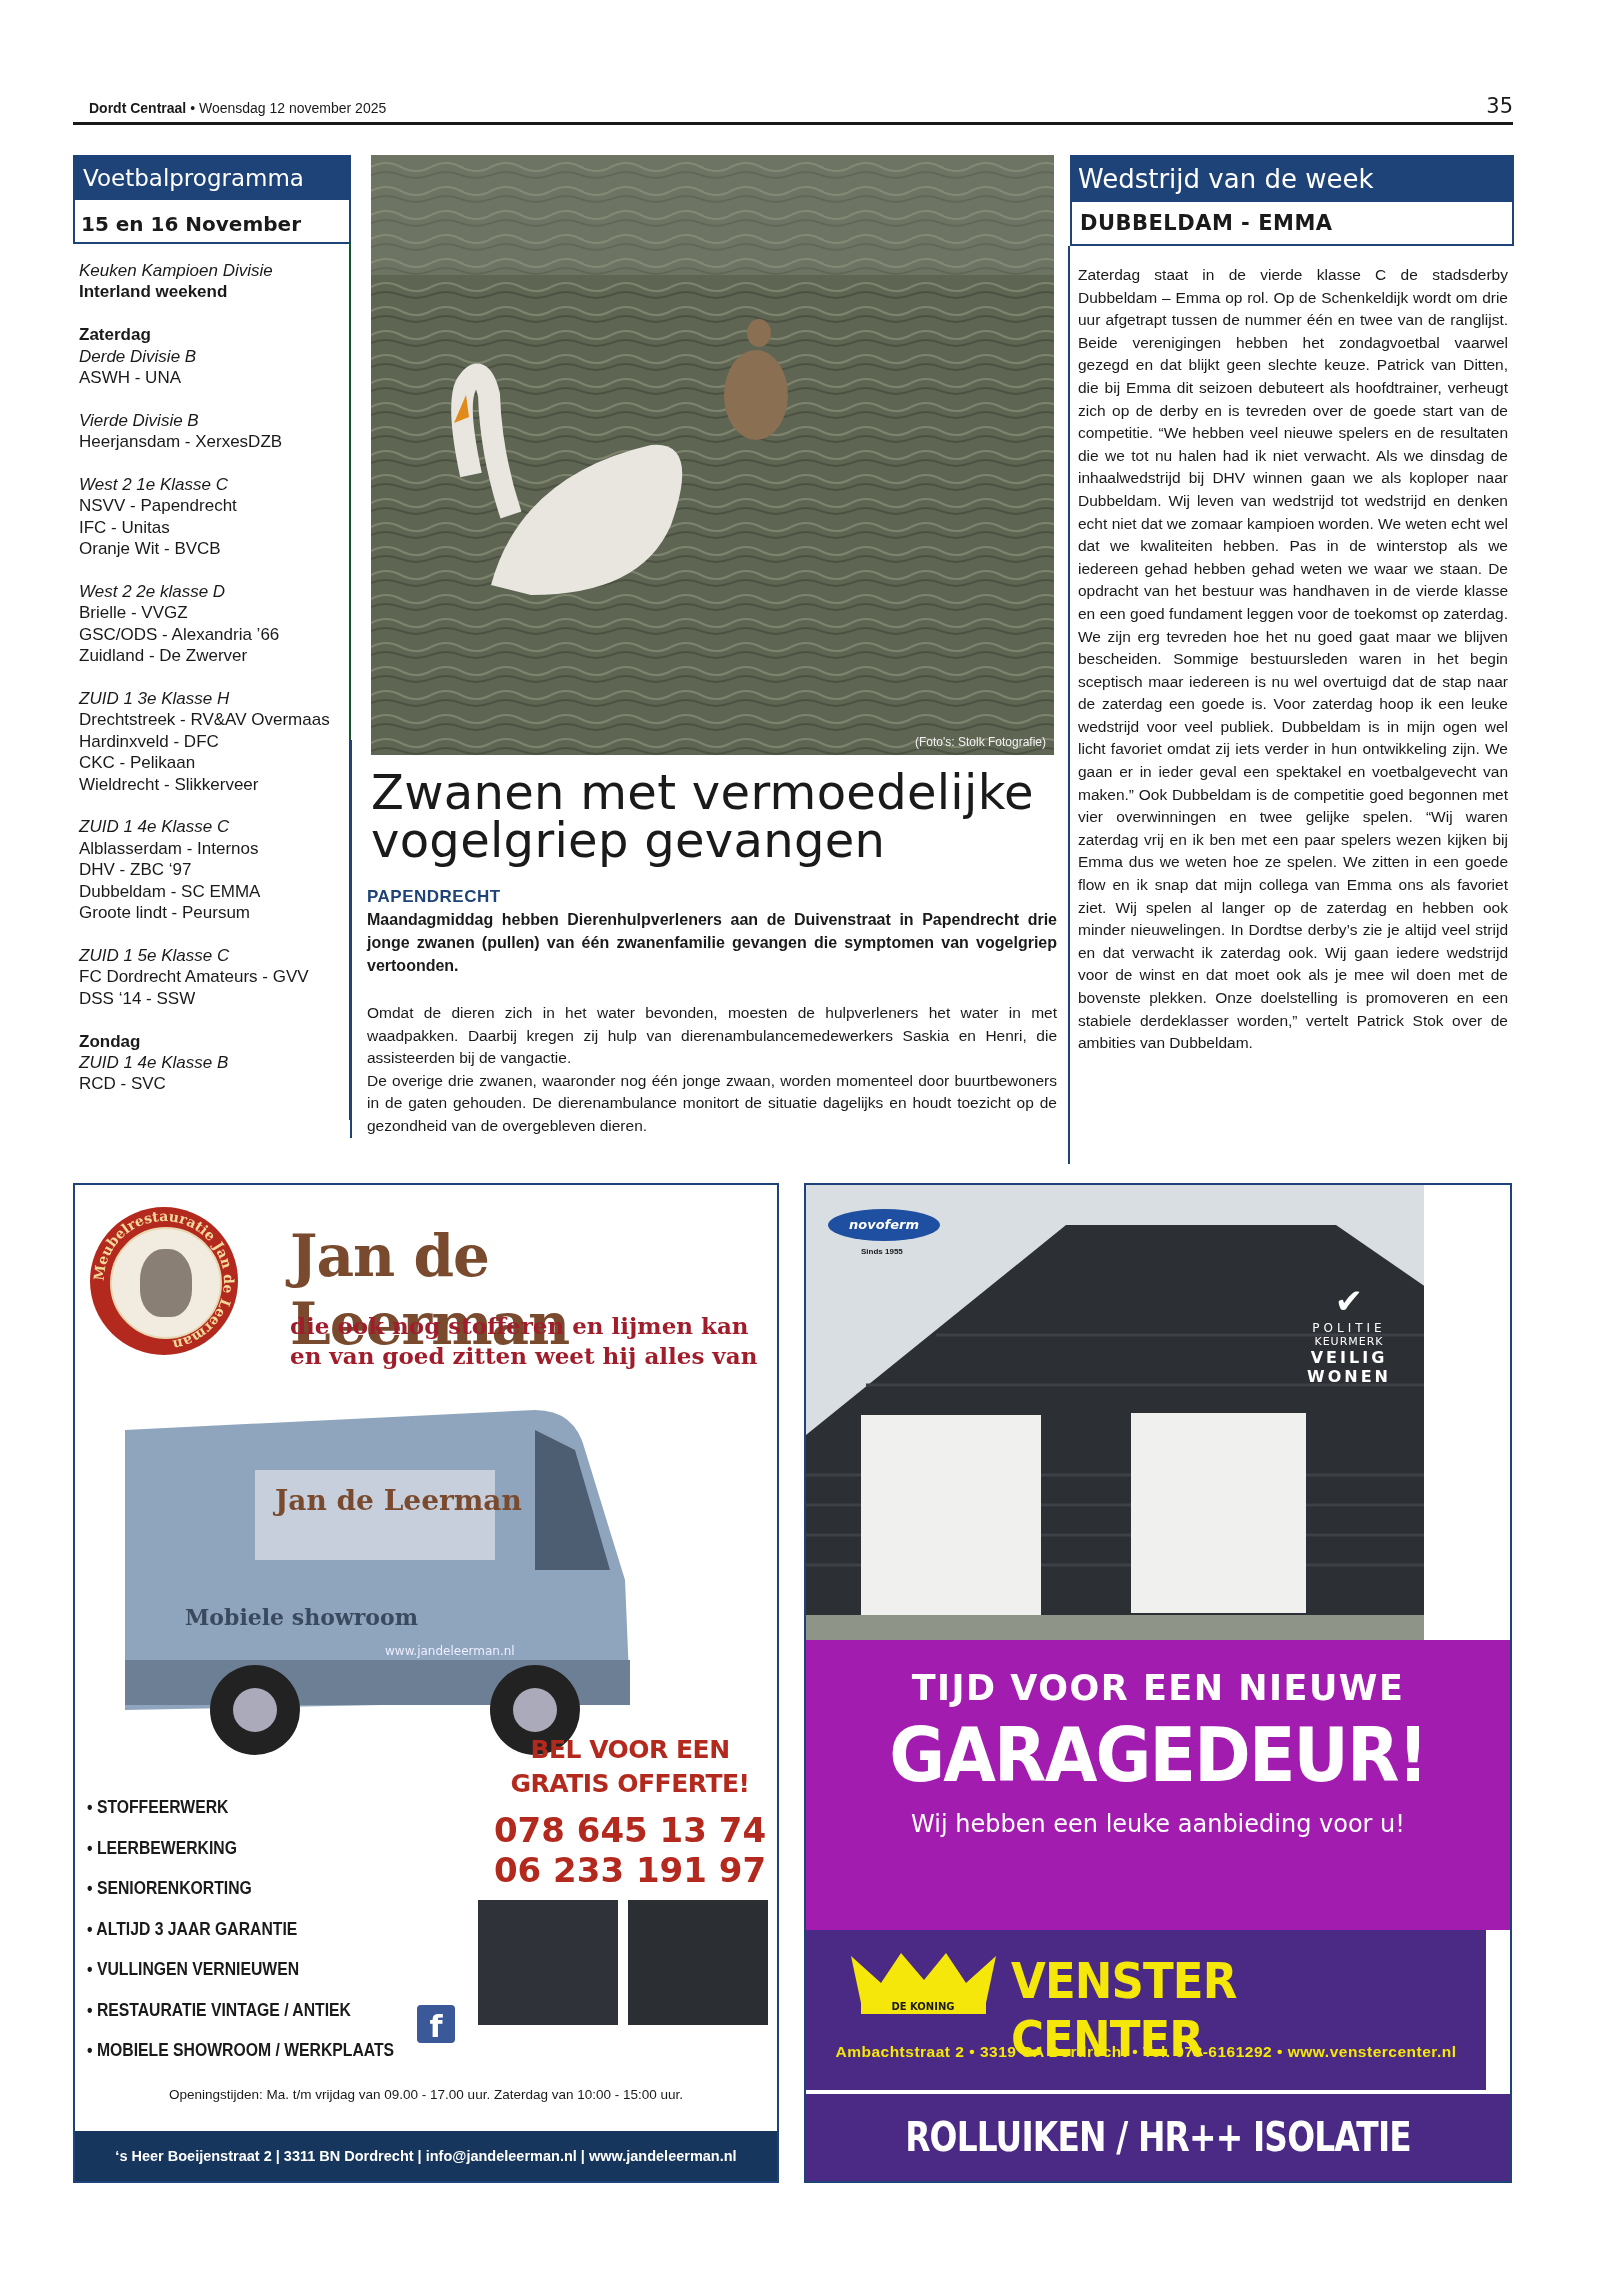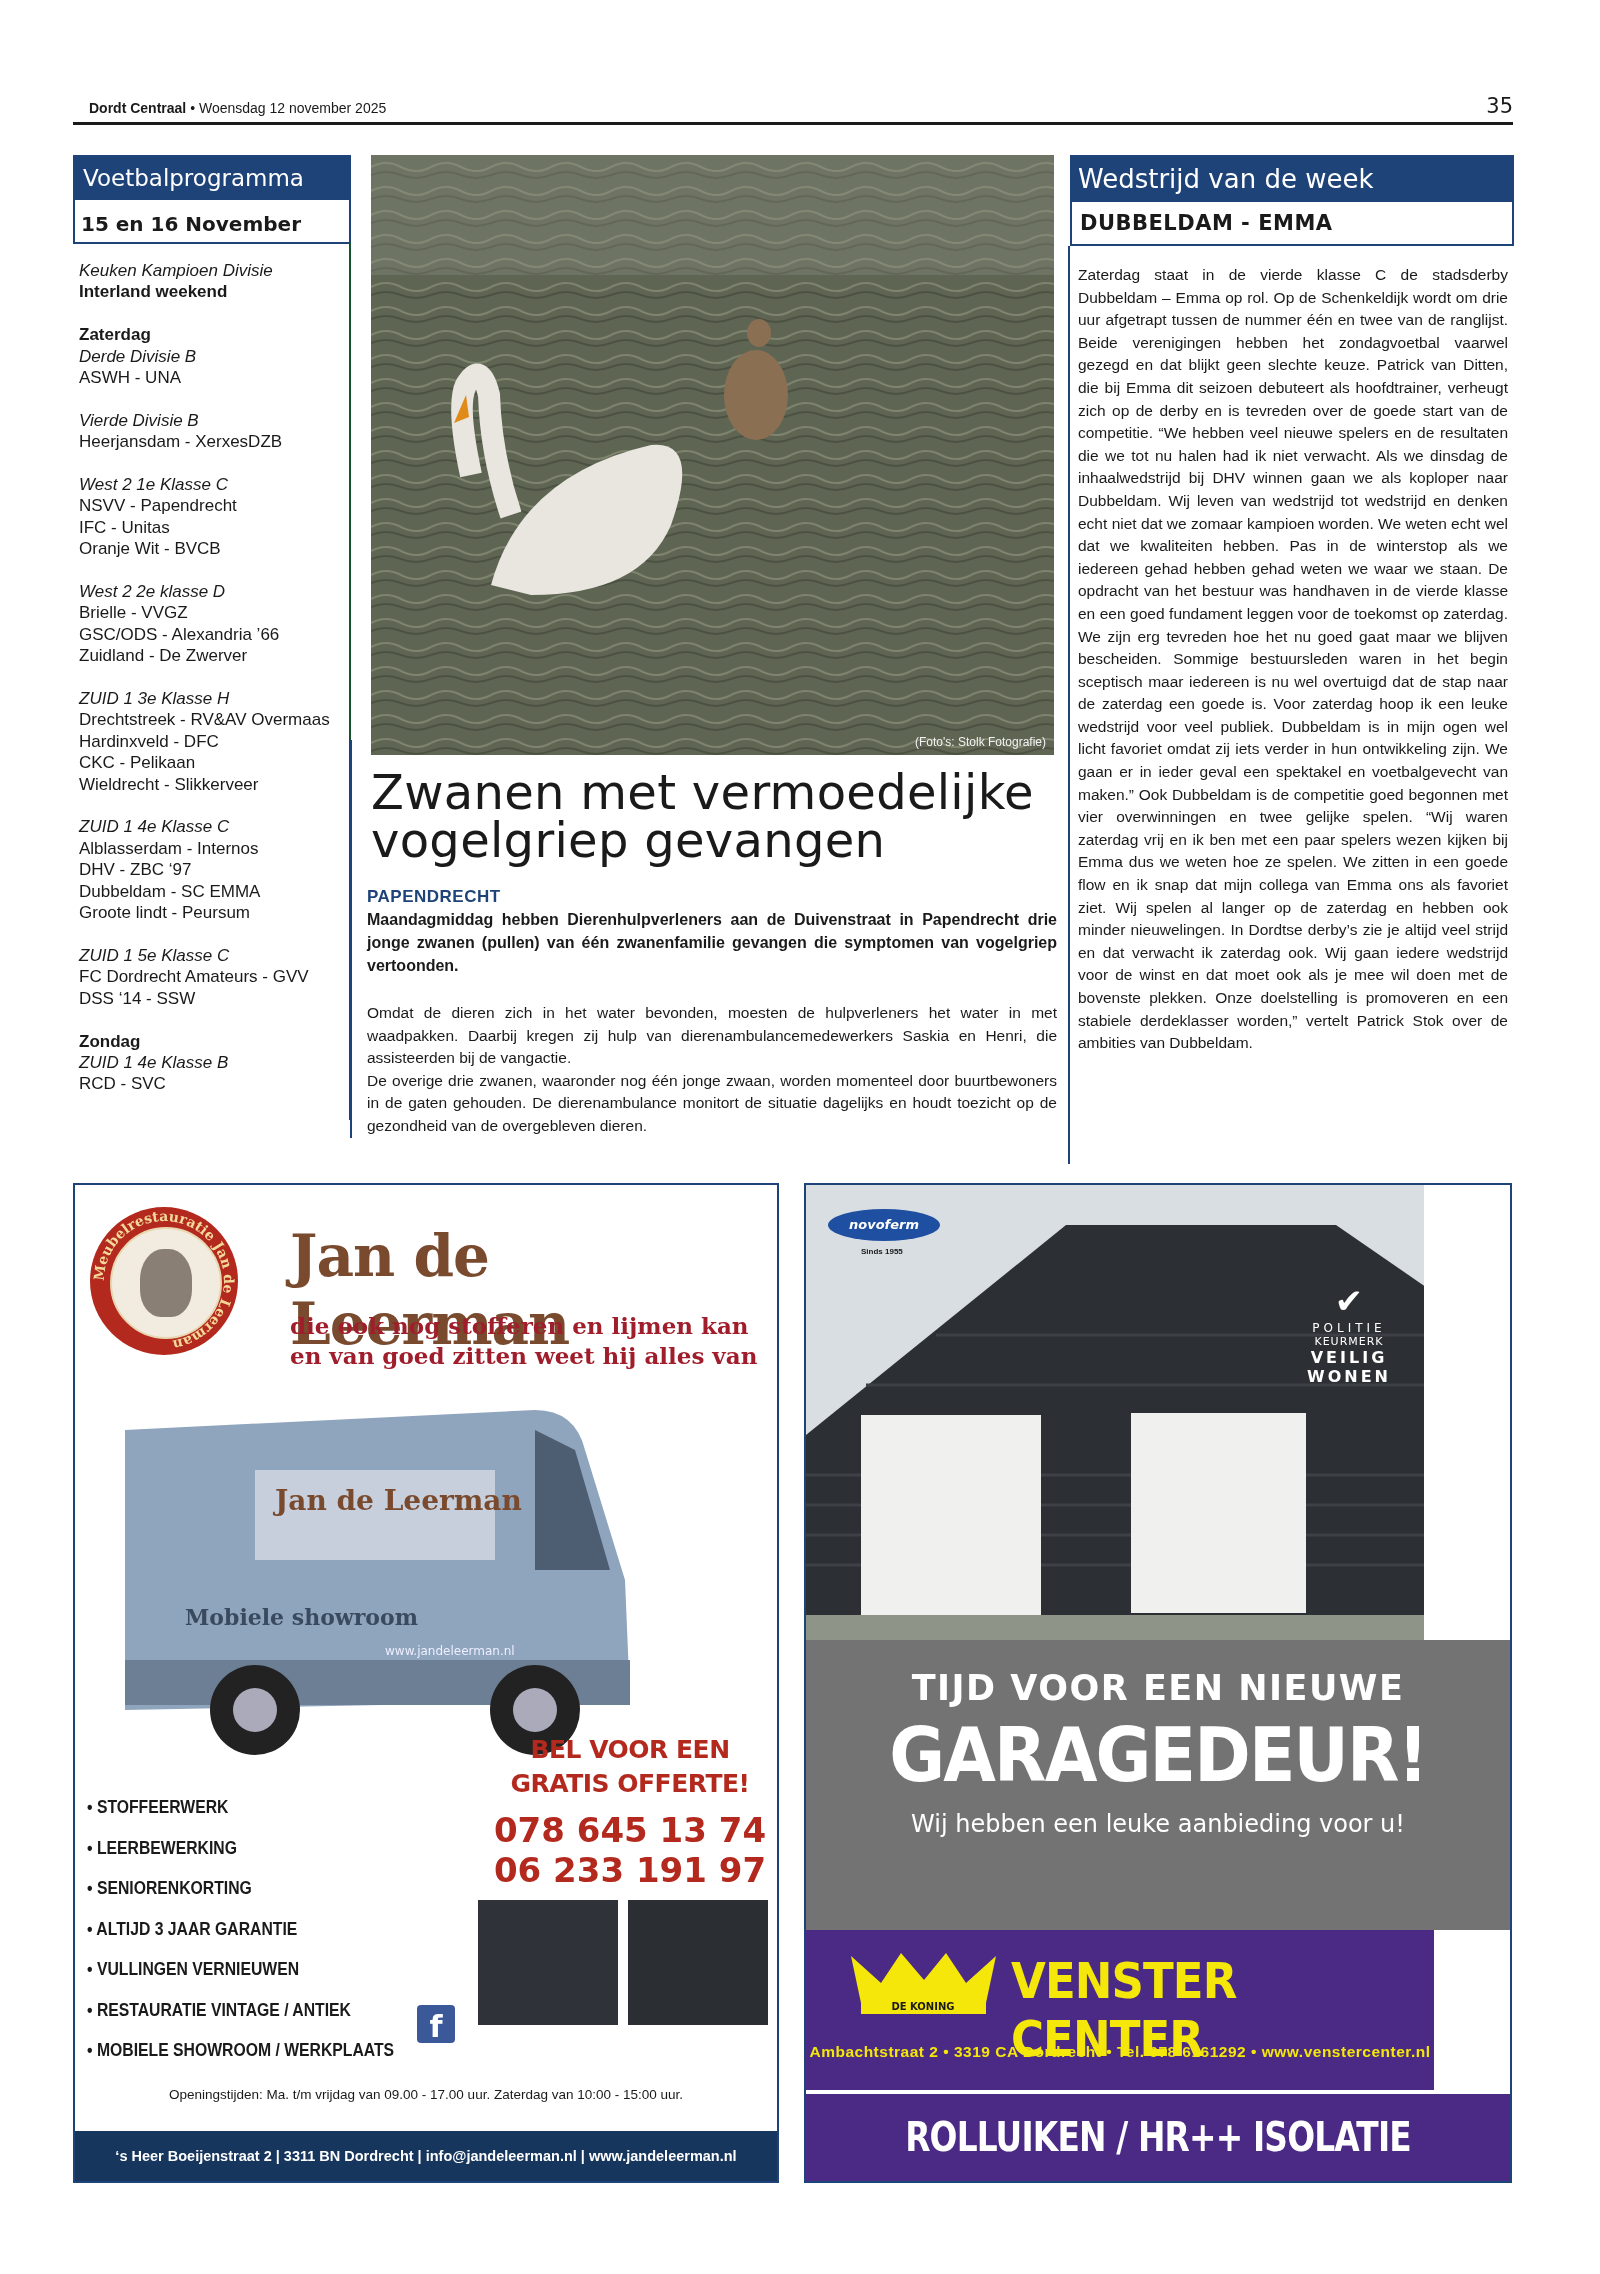--- a/index.html
+++ b/index.html
@@ -60,25 +60,25 @@
 
   
   .ad2 { left: 804px; top: 1183px; width: 708px; height: 1000px; border: 2px solid #1e4378; box-sizing: border-box; background: #ffffff; }
   .ad2 .img { position: absolute; left: 0; top: 0; width: 618px; height: 455px; background: linear-gradient(#e2e6ea 0%, #c9d0d6 100%); overflow: hidden; }
   .ad2 .novo { position: absolute; left: 22px; top: 24px; width: 112px; height: 32px; border-radius: 50%; background: #1e4fa0; color: #fff; font-family: "DejaVu Sans", sans-serif; font-weight: 700; font-style: italic; font-size: 13px; text-align: center; line-height: 32px; }
   .ad2 .sinds { position: absolute; left: 55px; top: 62px; font-size: 8px; color: #1a1a1a; font-weight: 700; }
   .ad2 .keur { position: absolute; right: 20px; top: 96px; width: 110px; text-align: center; color: #ffffff; font-family: "DejaVu Sans", sans-serif; }
   .ad2 .keur .k1 { font-size: 12px; letter-spacing: 4px; }
   .ad2 .keur .k2 { font-size: 11px; letter-spacing: 1px; }
   .ad2 .keur .k3 { font-size: 16px; letter-spacing: 3px; font-weight: 700; }
-  .ad2 .blue { position: absolute; left: 0; top: 455px; width: 704px; height: 290px; background: #737373; color: #fff; text-align: center; }
+  .ad2 .blue { position: absolute; left: 0; top: 455px; width: 704px; height: 290px; background: #a21caf; color: #fff; text-align: center; }
   .ad2 .tijd { position: absolute; left: 0; width: 100%; top: 28px; font-family: "DejaVu Sans", sans-serif; font-weight: 700; font-size: 35px; letter-spacing: 1.5px; }
   .ad2 .garage { position: absolute; left: 0; width: 100%; top: 72px; font-family: "DejaVu Sans", sans-serif; font-weight: 700; font-size: 74px; letter-spacing: -2px; transform: scaleX(0.92); }
   .ad2 .wij { position: absolute; left: 0; width: 100%; top: 170px; font-family: "DejaVu Sans", sans-serif; font-size: 24px; }
-  .ad2 .purple { position: absolute; left: 0; top: 745px; width: 628px; height: 160px; background: #4a2a84; }
+  .ad2 .purple { position: absolute; left: 0; top: 745px; width: 680px; height: 160px; background: #4a2a84; }
   .ad2 .crown { position: absolute; left: 40px; top: 18px; width: 155px; height: 70px; }
   .ad2 .vc { position: absolute; left: 205px; top: 22px; font-family: "DejaVu Sans", sans-serif; font-weight: 700; font-size: 50px; color: #f5e70a; letter-spacing: -1px; transform: scaleX(0.9); transform-origin: left; }
   .ad2 .addr { position: absolute; left: 0; width: 100%; top: 113px; text-align: center; color: #f5e70a; font-weight: 700; font-size: 15.5px; letter-spacing: 0.5px; }
   .ad2 .strip { position: absolute; left: 0; top: 905px; width: 704px; height: 4px; background: #ffffff; }
   .ad2 .roll { position: absolute; left: 0; top: 909px; width: 704px; height: 87px; background: #4a2a84; color: #ffffff; text-align: center; font-family: "DejaVu Sans", sans-serif; font-weight: 700; font-size: 40px; line-height: 87px; transform-origin: center; letter-spacing: -1px; }
   .ad2 .roll span { display: inline-block; transform: scaleX(0.82); }
 </style>
 </head>
 <body>
 

